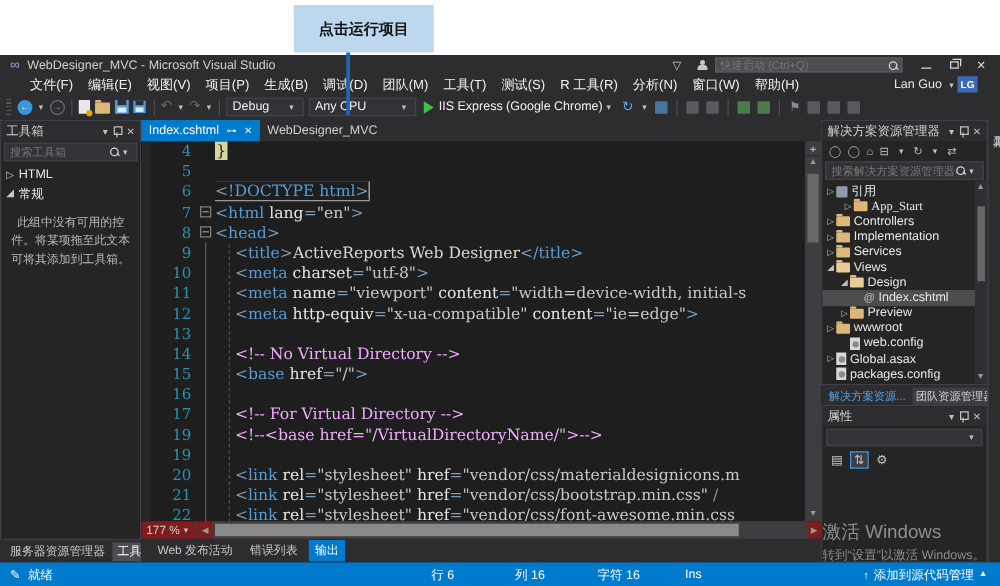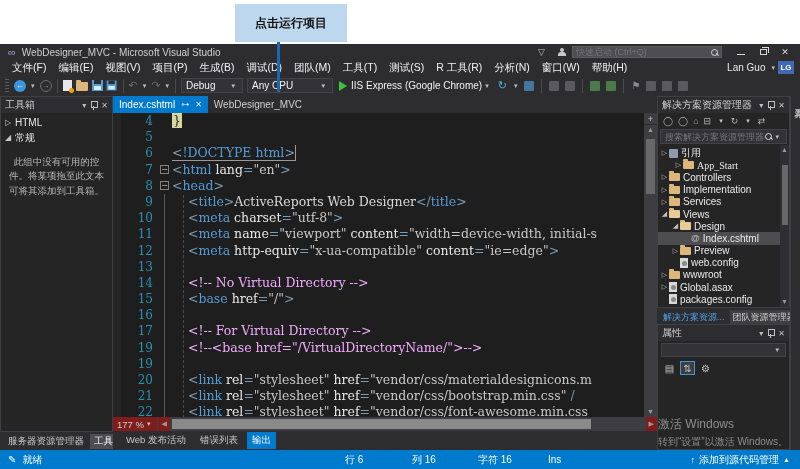--- a/index.html
+++ b/index.html
@@ -41,21 +41,21 @@
   .win-btns { display:flex; align-items:center; margin-left:8px; }
   .win-btn { width:22px; height:14px; display:flex; align-items:center; justify-content:center; }
   .wb-min { width:8px; border-bottom:1px solid #d8d8d8; height:5px; }
   .wb-restore { width:7px; height:6px; border:1px solid #d8d8d8; position:relative; }
   .wb-restore:before { content:""; position:absolute; left:1px; top:-3px; width:6px; height:5px;
     border:1px solid #d8d8d8; border-bottom:none; border-left:none; }
   .wb-close { color:#d8d8d8; font-size:9px; }
 
   
   .menubar { height:15px; display:flex; align-items:center; font-size:10.5px;
-    color:#f1f1f1; padding:0 6px; }
+    color:#f1f1f1; padding:0 18px; }
   .menu-item { padding:0 6px; cursor:default; }
   .menubar .mb-spacer { flex:1; }
   .user-name { font-size:10px; color:#e8e8e8; margin-right:3px; }
   .dd { font-size:7px; color:#c0c0c0; margin:0 3px; }
   .avatar-badge { width:16px; height:13px; background:#3f68b5; color:#fff; font-size:8px;
     font-weight:bold; display:flex; align-items:center; justify-content:center; }
 
   
   .toolbar { height:21px; display:flex; align-items:center; padding:0 2px; font-size:10px; }
   .grip { width:4px; height:14px; margin:0 3px;
@@ -195,21 +195,21 @@
   .p-ico.sel { border:1px solid #3a96dd; background:#3d3d42; }
   .props-body { flex:1; background:#252526; }
 
   
   .edge-col { width:10px; background:#2d2d30; border-left:1px solid #3f3f46; }
   .edge-tab { writing-mode:vertical-rl; font-size:9px; color:#c0c0c0; padding:6px 0 0 0;
     margin-left:1px; }
 
   
   .watermark { position:absolute; right:12px; top:372px; text-align:left; z-index:40; }
-  .wm1 { font-size:12px; color:#8e8e8e; }
+  .wm1 { font-size:15px; color:#8e8e8e; }
   .wm2 { font-size:10px; color:#8e8e8e; margin-top:2px; }
 
   
   .statusbar { position:absolute; left:0; top:406px; width:800px; height:19px; background:#007acc;
     color:#fff; font-size:10px; display:flex; align-items:center; }
   .sb-ico { margin:0 6px 0 8px; font-size:10px; }
   .sb-item { margin-right:0; }
   .sb-line { position:absolute; left:345px; } .sb-col { position:absolute; left:412px; }
   .sb-char { position:absolute; left:478px; } .sb-ins { position:absolute; left:548px; }
   .sb-right { position:absolute; right:10px; display:flex; align-items:center; gap:4px; }
@@ -343,20 +343,25 @@
 
     <div class="main">
 
       <div class="left-col">
         <div class="panel" style="flex:1">
           <div class="panel-header">
             <span class="ph-title">工具箱</span>
             <span class="ph-ico">▾</span>
             <span class="pin-ico"></span>
             <span class="ph-ico">✕</span>
+          </div>
+          <div class="search-row">
+            <input placeholder="搜索工具箱" style="">
+            <span class="ico-search"></span>
+            <span class="dd">▾</span>
           </div>
           <div class="toolbox-body" id="toolbox-groups">
               <div class="tb-group">
                 <span class="tb-exp">▷</span>
                 <span>HTML</span>
               </div>
               <div class="tb-group">
                 <span class="tb-exp">◢</span>
                 <span>常规</span>
               </div>
@@ -493,29 +498,29 @@
               <div class="tree-row selected" style="padding-left: 24px;">
                 <span class="tr-exp"></span>
                 <span class="tr-ico ico-razor">@</span>
                 <span>Index.cshtml</span>
               </div>
               <div class="tree-row" style="padding-left: 13px;">
                 <span class="tr-exp">▷</span>
                 <span class="tr-ico ico-folder"></span>
                 <span>Preview</span>
               </div>
+              <div class="tree-row" style="padding-left: 2px;">
+                <span class="tr-exp">▷</span>
+                <span class="tr-ico ico-folder"></span>
+                <span>wwwroot</span>
+              </div>
               <div class="tree-row" style="padding-left: 13px;">
                 <span class="tr-exp"></span>
                 <span class="tr-ico ico-cfgfile"></span>
                 <span>web.config</span>
-              </div>
-              <div class="tree-row" style="padding-left: 2px;">
-                <span class="tr-exp">▷</span>
-                <span class="tr-ico ico-folder"></span>
-                <span>wwwroot</span>
               </div>
               <div class="tree-row" style="padding-left: 2px;">
                 <span class="tr-exp">▷</span>
                 <span class="tr-ico ico-cfgfile"></span>
                 <span>Global.asax</span>
               </div>
               <div class="tree-row" style="padding-left: 2px;">
                 <span class="tr-exp"></span>
                 <span class="tr-ico ico-cfgfile"></span>
                 <span>packages.config</span>

